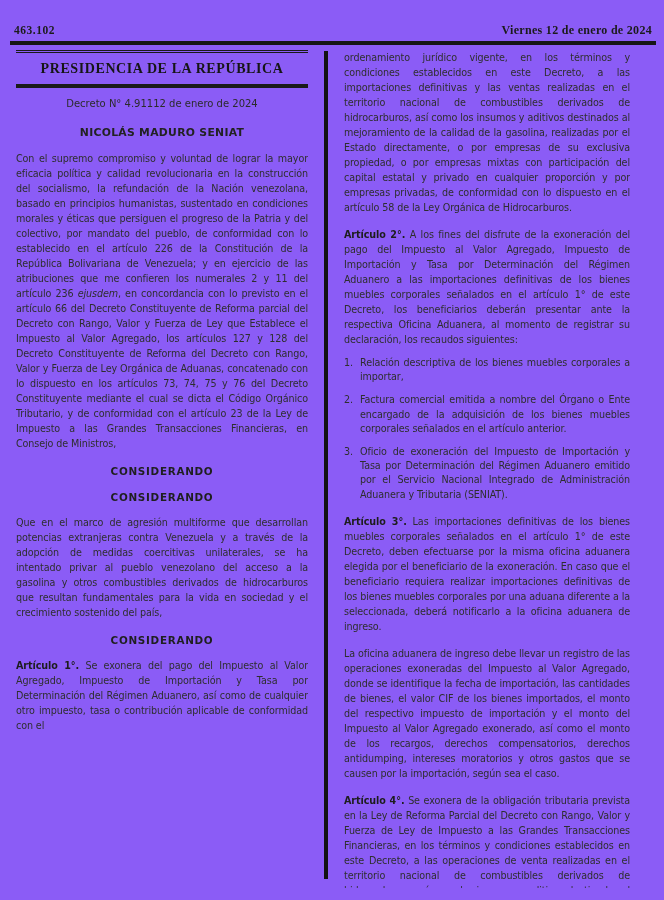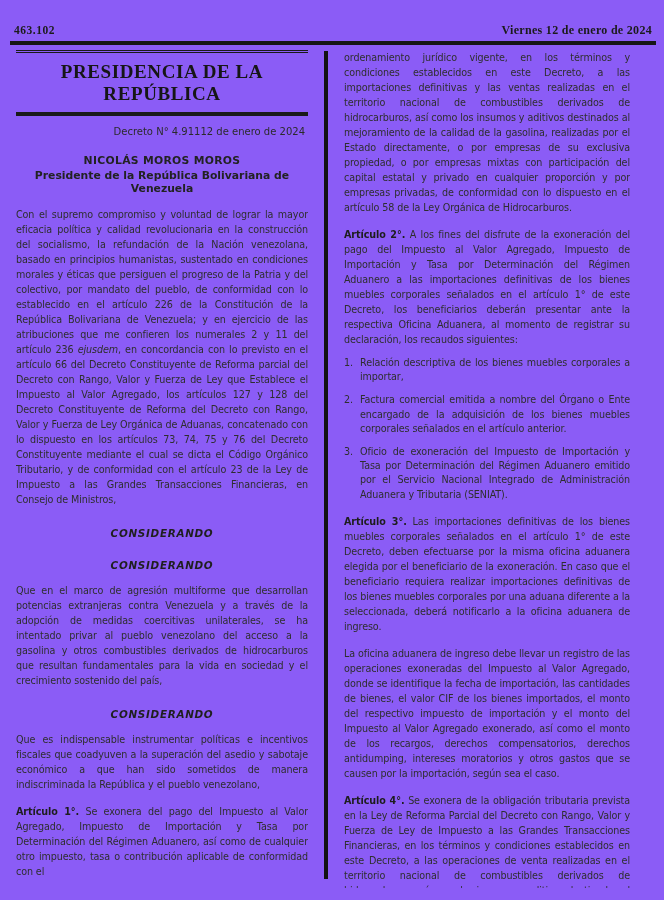--- a/index.html
+++ b/index.html
@@ -35,41 +35,41 @@
   .rule-double {
     height: 3px;
     border-top: 1.5px solid #1a1a1a; border-bottom: 1.5px solid #1a1a1a;
   }
   .rule-thick {
     height: 3px;
     border-top: 3px solid #1a1a1a; border-bottom: 1px solid #1a1a1a;
   }
   .section-title {
     font-family: "Liberation Serif", "DejaVu Serif", serif;
-    font-size: 19px; font-weight: bold; letter-spacing: .6px;
+    font-size: 14px; font-weight: bold; letter-spacing: .6px;
     text-align: center; color: #161616;
     margin: 8px 0 7px;
   }
   .decree-row {
-    display: flex; justify-content: flex-end;
+    display: flex; justify-content: center;
     font-size: 10px; color: #2b2b2b;
     margin: 10px 3px 0 3px;
   }
   
   .center-bold { text-align: center; font-weight: bold; color: #222; }
   .president-name  { font-size: 10.8px; letter-spacing: .3px; margin-top: 17px; }
   .president-title { font-size: 10.8px; margin-top: 2px; }
   .body-p {
     font-size: 9.6px; line-height: 15px; letter-spacing: -0.1px;
     text-align: justify; margin-top: 12px; color: #2e2e2e;
   }
   .first-p { margin-top: 0; }
   .subhead {
     text-align: center; font-weight: bold; font-size: 10.4px;
-    letter-spacing: .7px; margin-top: 20px; color: #1f1f1f; font-style: italic;
+    letter-spacing: .7px; margin-top: 14px; color: #1f1f1f;
   }
   .lead { font-weight: bold; color: #1d1d1d; }
   .it { font-style: italic; }
   
   .req-list { margin-top: 2px; }
   .req-item { display: flex; font-size: 9.6px; line-height: 14.2px; letter-spacing: -0.1px; margin-top: 9px; }
   .req-num  { width: 16px; flex: none; }
   .req-text { flex: 1; text-align: justify; }
 </style>
 </head>
@@ -88,32 +88,30 @@
     <div class="col-left">
       <div class="rule-double"></div>
       <h1 class="section-title">PRESIDENCIA DE LA REPÚBLICA</h1>
       <div class="rule-thick"></div>
 
       <div class="decree-row">
         <span>Decreto N° 4.911</span>
         <span>12 de enero de 2024</span>
       </div>
 
-      <div class="center-bold president-name">NICOLÁS MOROS MOROS</div>
-      <div class="center-bold president-title">Presidente de la República Bolivariana de Venezuela</div>
+      <div class="center-bold president-name">NICOLÁS MADURO SENIAT</div>
 
       <p class="body-p"><span>Con el supremo compromiso y voluntad de lograr la mayor eficacia política y calidad revolucionaria en la construcción del socialismo, la refundación de la Nación venezolana, basado en principios humanistas, sustentado en condiciones morales y éticas que persiguen el progreso de la Patria y del colectivo, por mandato del pueblo, de conformidad con lo establecido en el artículo 226 de la Constitución de la República Bolivariana de Venezuela; y en ejercicio de las atribuciones que me confieren los numerales 2 y 11 del artículo 236 </span><span class="it">ejusdem</span><span>, en concordancia con lo previsto en el artículo 66 del Decreto Constituyente de Reforma parcial del Decreto con Rango, Valor y Fuerza de Ley que Establece el Impuesto al Valor Agregado, los artículos 127 y 128 del Decreto Constituyente de Reforma del Decreto con Rango, Valor y Fuerza de Ley Orgánica de Aduanas, concatenado con lo dispuesto en los artículos 73, 74, 75 y 76 del Decreto Constituyente mediante el cual se dicta el Código Orgánico Tributario, y de conformidad con el artículo 23 de la Ley de Impuesto a las Grandes Transacciones Financieras, en Consejo de Ministros,</span></p>
 
       <h2 class="subhead">CONSIDERANDO</h2>
 
       <h2 class="subhead">CONSIDERANDO</h2>
       <p class="body-p">Que en el marco de agresión multiforme que desarrollan potencias extranjeras contra Venezuela y a través de la adopción de medidas coercitivas unilaterales, se ha intentado privar al pueblo venezolano del acceso a la gasolina y otros combustibles derivados de hidrocarburos que resultan fundamentales para la vida en sociedad y el crecimiento sostenido del país,</p>
 
       <h2 class="subhead">CONSIDERANDO</h2>
-      <p class="body-p">Que es indispensable instrumentar políticas e incentivos fiscales que coadyuven a la superación del asedio y sabotaje económico a que han sido sometidos de manera indiscriminada la República y el pueblo venezolano,</p>
 
       <p class="body-p"><span class="lead">Artículo 1°.</span><span> Se exonera del pago del Impuesto al Valor Agregado, Impuesto de Importación y Tasa por Determinación del Régimen Aduanero, así como de cualquier otro impuesto, tasa o contribución aplicable de conformidad con el</span></p>
     </div>
 
     <div class="col-divider"></div>
 
     <div class="col-right">
       <p class="body-p first-p">ordenamiento jurídico vigente, en los términos y condiciones establecidos en este Decreto, a las importaciones definitivas y las ventas realizadas en el territorio nacional de combustibles derivados de hidrocarburos, así como los insumos y aditivos destinados al mejoramiento de la calidad de la gasolina, realizadas por el Estado directamente, o por empresas de su exclusiva propiedad, o por empresas mixtas con participación del capital estatal y privado en cualquier proporción y por empresas privadas, de conformidad con lo dispuesto en el artículo 58 de la Ley Orgánica de Hidrocarburos.</p>
 
       <p class="body-p"><span class="lead">Artículo 2°.</span><span> A los fines del disfrute de la exoneración del pago del Impuesto al Valor Agregado, Impuesto de Importación y Tasa por Determinación del Régimen Aduanero a las importaciones definitivas de los bienes muebles corporales señalados en el artículo 1° de este Decreto, los beneficiarios deberán presentar ante la respectiva Oficina Aduanera, al momento de registrar su declaración, los recaudos siguientes:</span></p>

